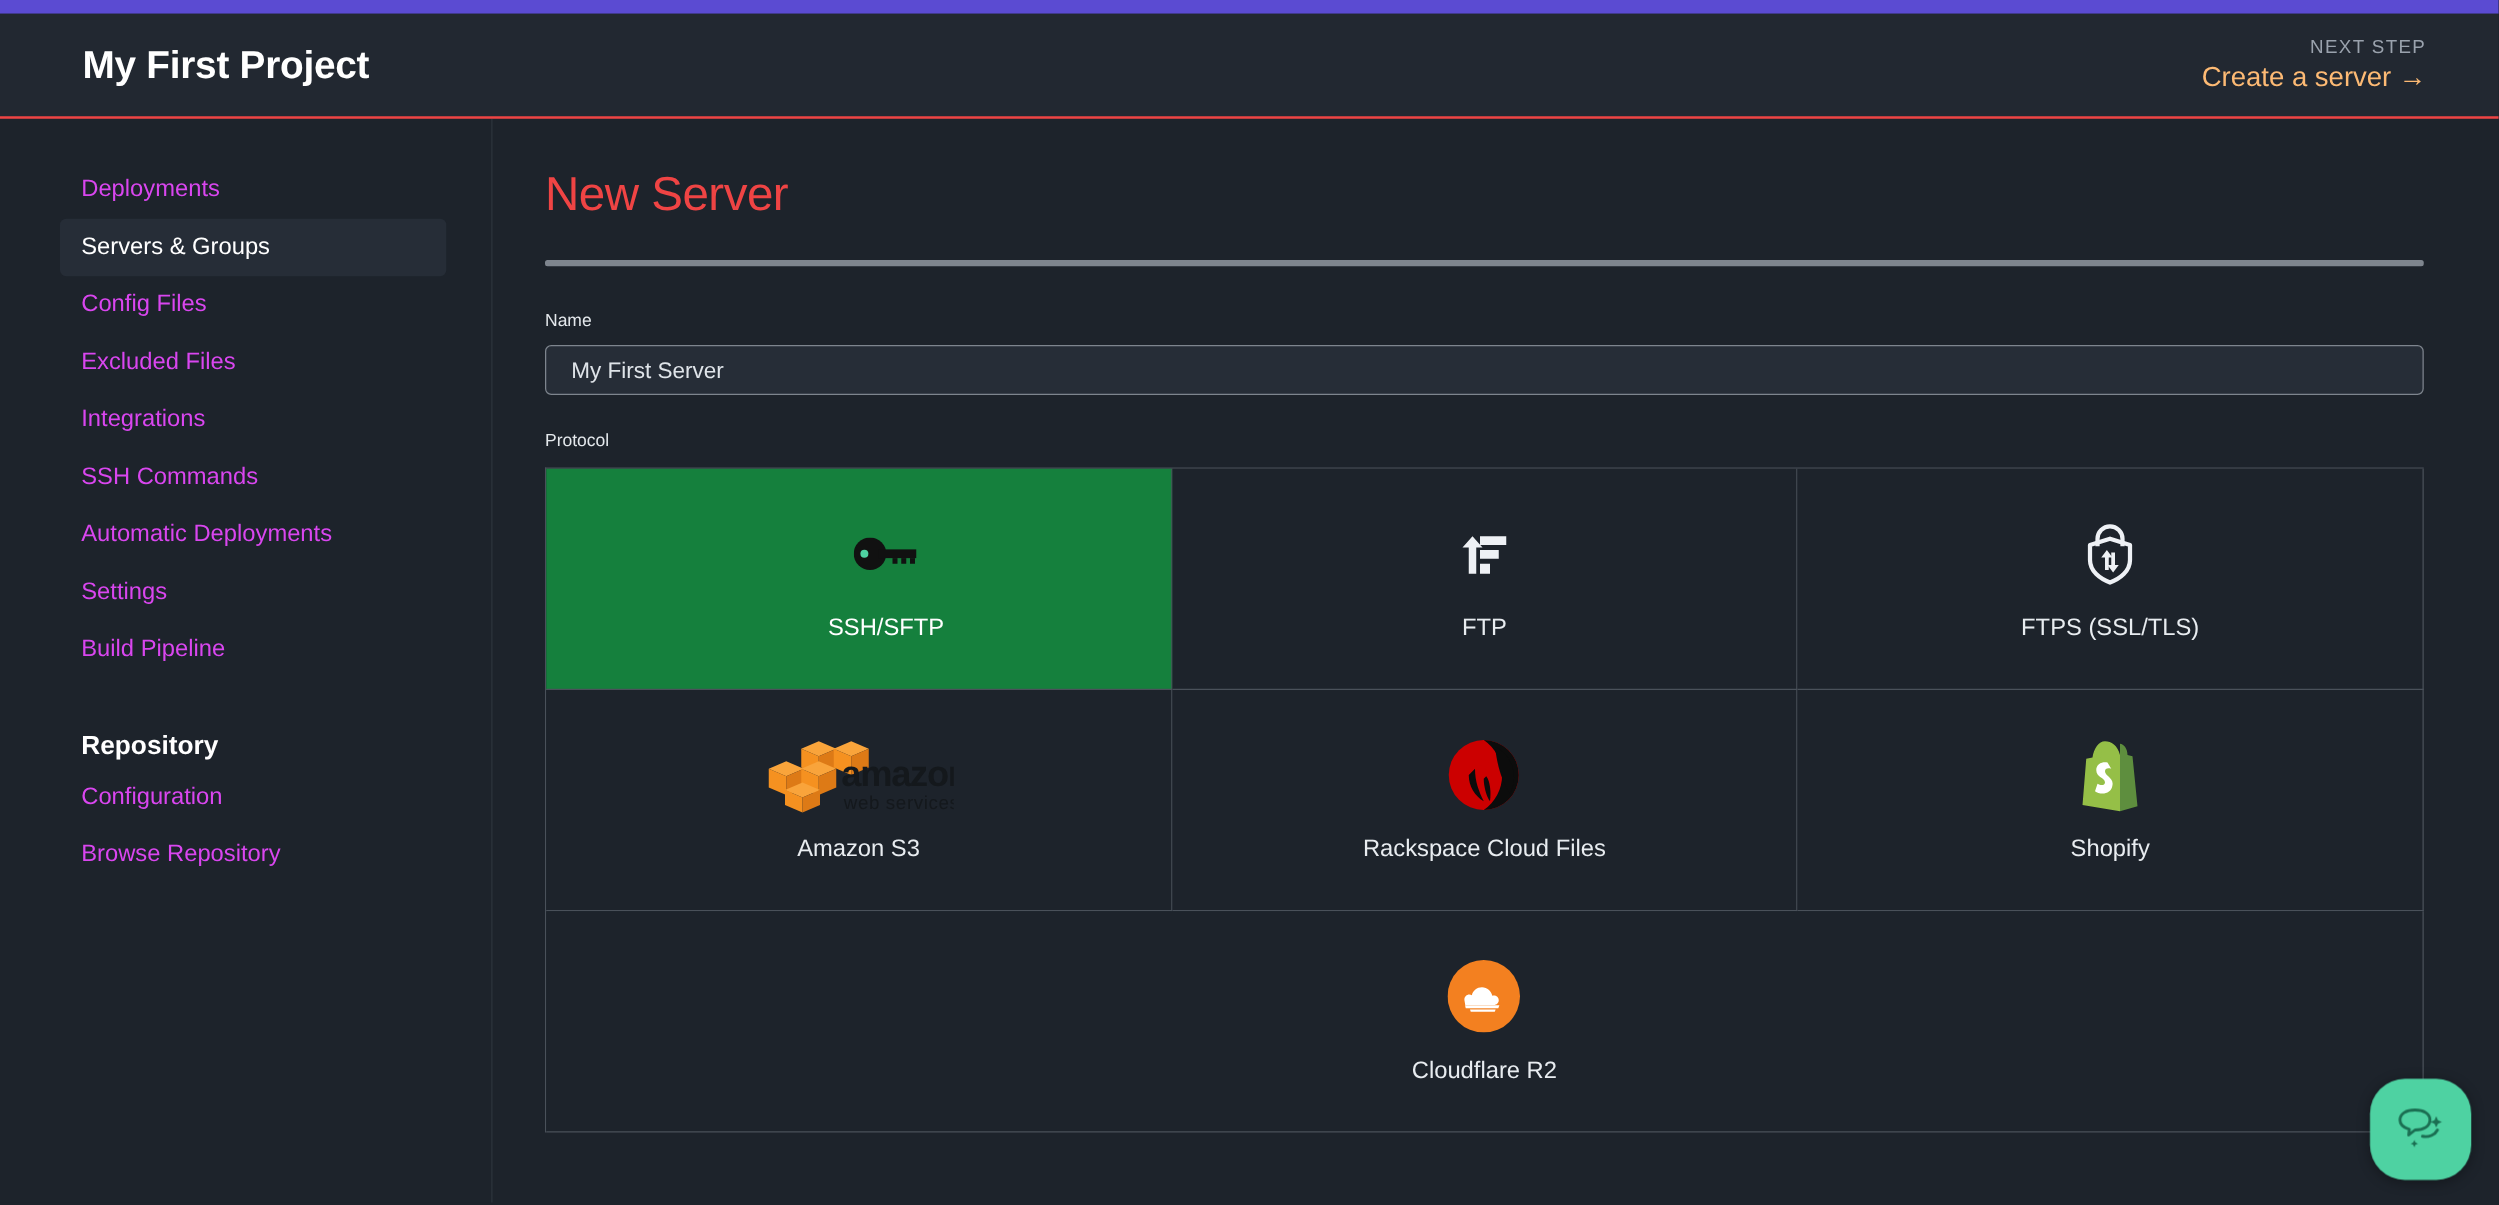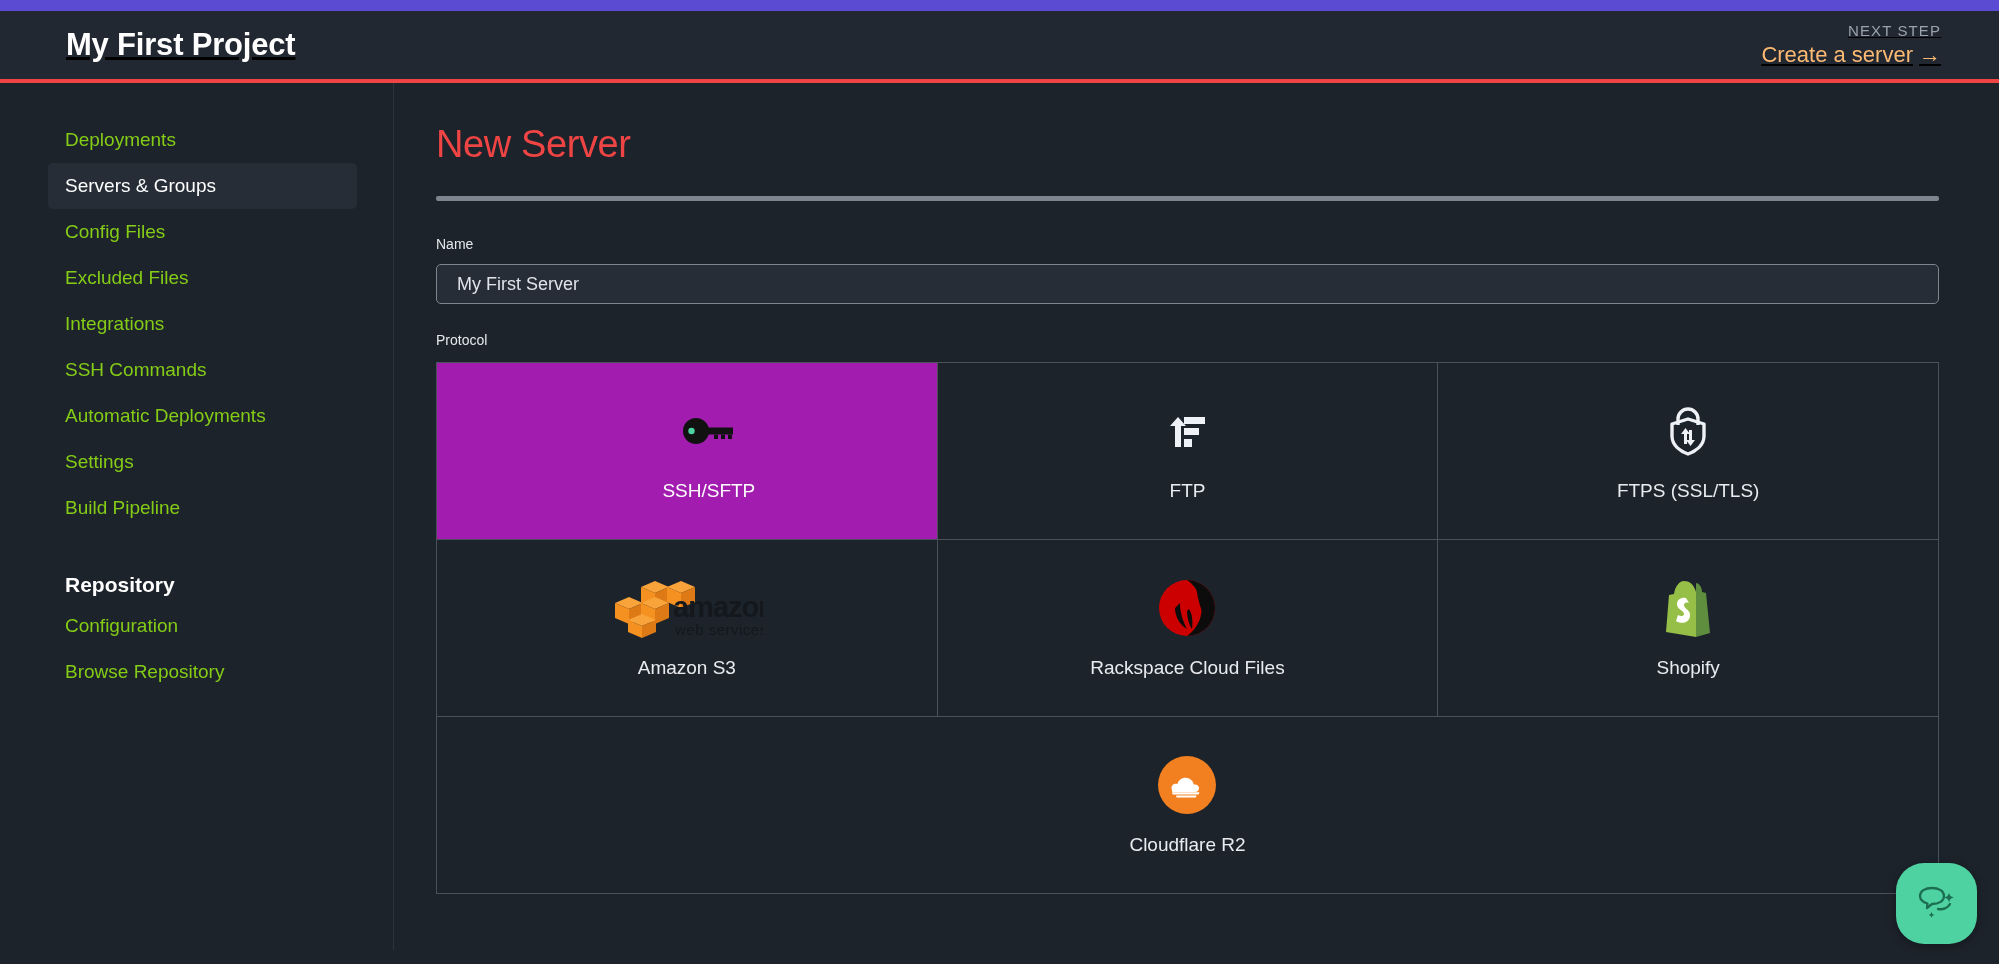--- a/index.html
+++ b/index.html
@@ -17,28 +17,27 @@
   
   .accent-bar {
     height: 11px;
     width: 100%;
     background: #5b4bd2;
   }
 
   
   .header {
     position: relative;
-    height: 72px;
+    height: 84px;
     background: #222831;
-    border-bottom: 4px solid #ef4444;
+    border-bottom: 2px solid #ef4444;
     display: flex;
     align-items: center;
     justify-content: space-between;
     padding: 0 58px 0 66px;
-    text-decoration: underline;
   }
   .project-title {
     font-size: 31px;
     font-weight: bold;
     color: #ffffff;
     letter-spacing: -0.2px;
   }
   .next-step {
     text-align: right;
     line-height: 1.15;
@@ -70,21 +69,21 @@
     flex: 0 0 394px;
     background: #1d232b;
     border-right: 1px solid #2d343d;
     padding-top: 34px;
   }
   .nav-list { list-style: none; }
   .nav-item {
     margin: 0 36px 0 48px;
     padding: 12px 0 12px 17px;
     font-size: 19px;
-    color: #84cc16;
+    color: #d946ef;
     border-radius: 5px;
     cursor: pointer;
     white-space: nowrap;
   }
   .nav-item.active {
     background: #262d37;
     color: #ffffff;
   }
   .nav-section-title {
     margin: 42px 36px 6px 65px;
@@ -145,21 +144,21 @@
     border-bottom: 1px solid #4a515a;
     height: 177px;
     display: flex;
     flex-direction: column;
     align-items: center;
     justify-content: center;
     cursor: pointer;
     background: #1d232b;
     position: relative;
   }
-  .protocol-tile.selected { background: #a21caf; padding-left: 44px; }
+  .protocol-tile.selected { background: #15803d; padding-left: 44px; }
   .protocol-tile.full-span { grid-column: 1 / -1; }
   .tile-icon {
     height: 62px;
     display: flex;
     align-items: center;
     justify-content: center;
     margin-bottom: 18px;
   }
   .tile-label {
     font-size: 19px;

